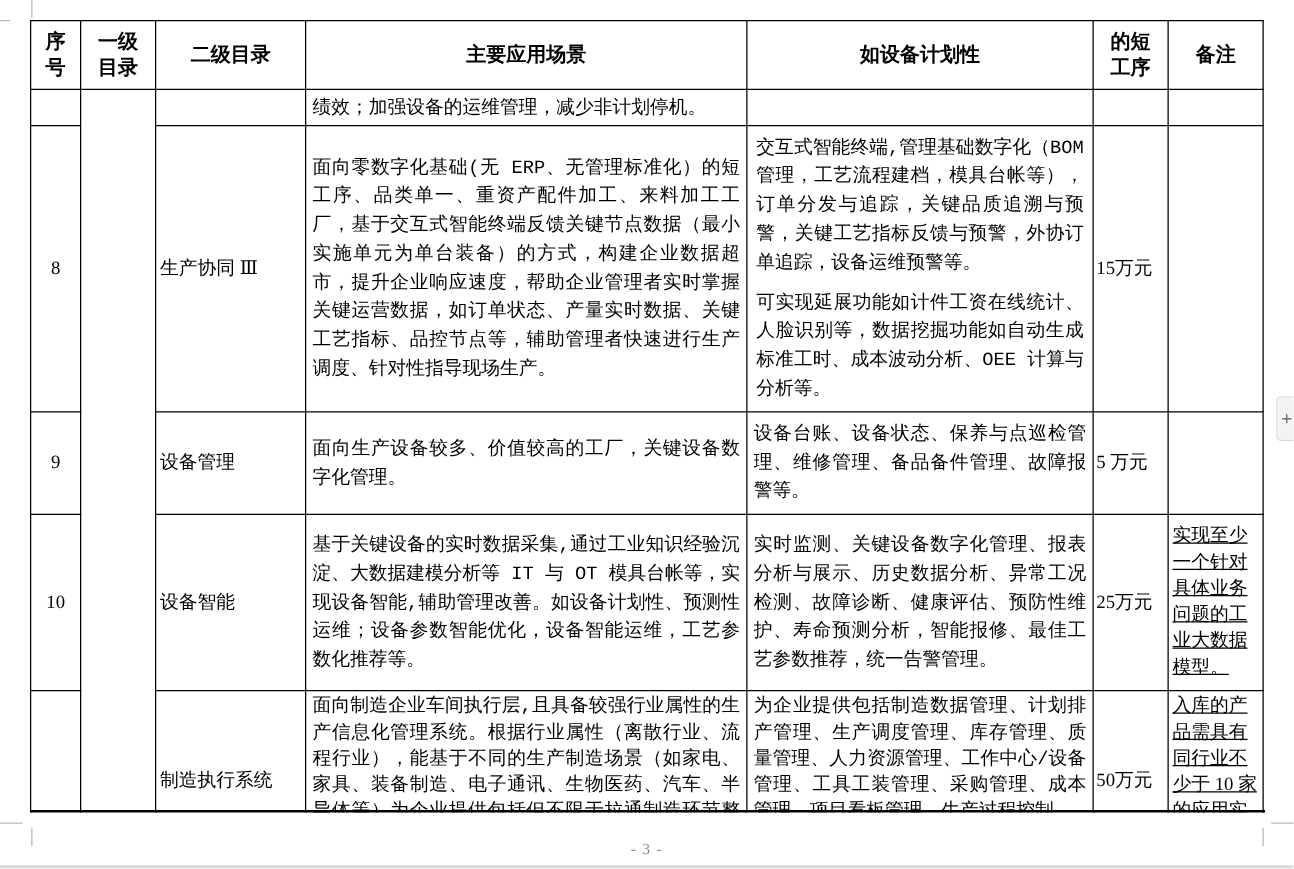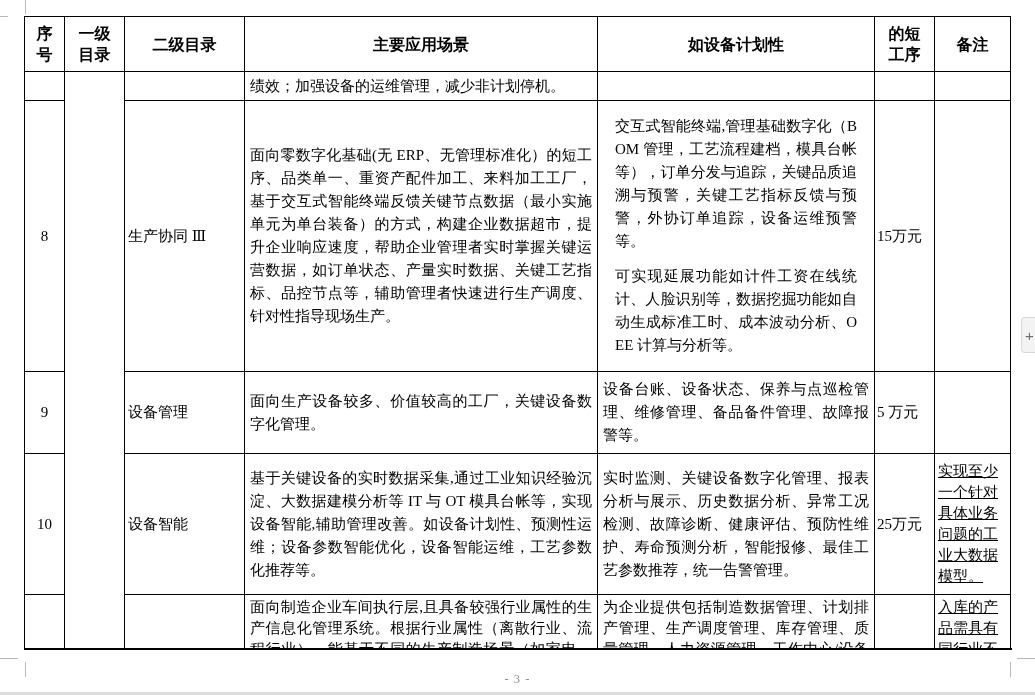--- a/index.html
+++ b/index.html
@@ -37,25 +37,25 @@
   }
   .hdr-wrap1{display:inline-block;width:1.15em;}
   .hdr-wrap2{display:inline-block;width:2.3em;}
   tr.carry td{height:24px;}
   tr.r8 td{height:224px;}
   tr.r9 td{height:77px;}
   tr.r10 td{height:136px;}
   tr.r11 td{height:140px;vertical-align:top;}
   td.c-no{text-align:center;}
   td.c-lvl2{text-align:left;}
-  td.c-text{text-align:justify;padding:2px 5px;}
+  td.c-text{text-align:justify;padding:2px 5px;font-family:Liberation Mono, monospace;}
   td.c-sub{text-align:left;padding-left:2px;white-space:nowrap;}
   td.c-rem{text-align:left;line-height:21px;padding:2px 3px;text-decoration:underline;}
   td.tight{line-height:21px;}
-  td.c-text p{margin:12px;}
+  td.c-text p{margin:2px;}
   td.c-text p + p{margin-top:9px;}
   .bottom-cut{
     position:absolute;left:24px;top:648px;width:988px;height:2px;background:#000;
   }
   
   .footer-num{
     position:absolute;left:0;top:672px;width:1035px;
     text-align:center;font-size:12.5px;color:#8a8a8a;letter-spacing:1px;
   }
   

